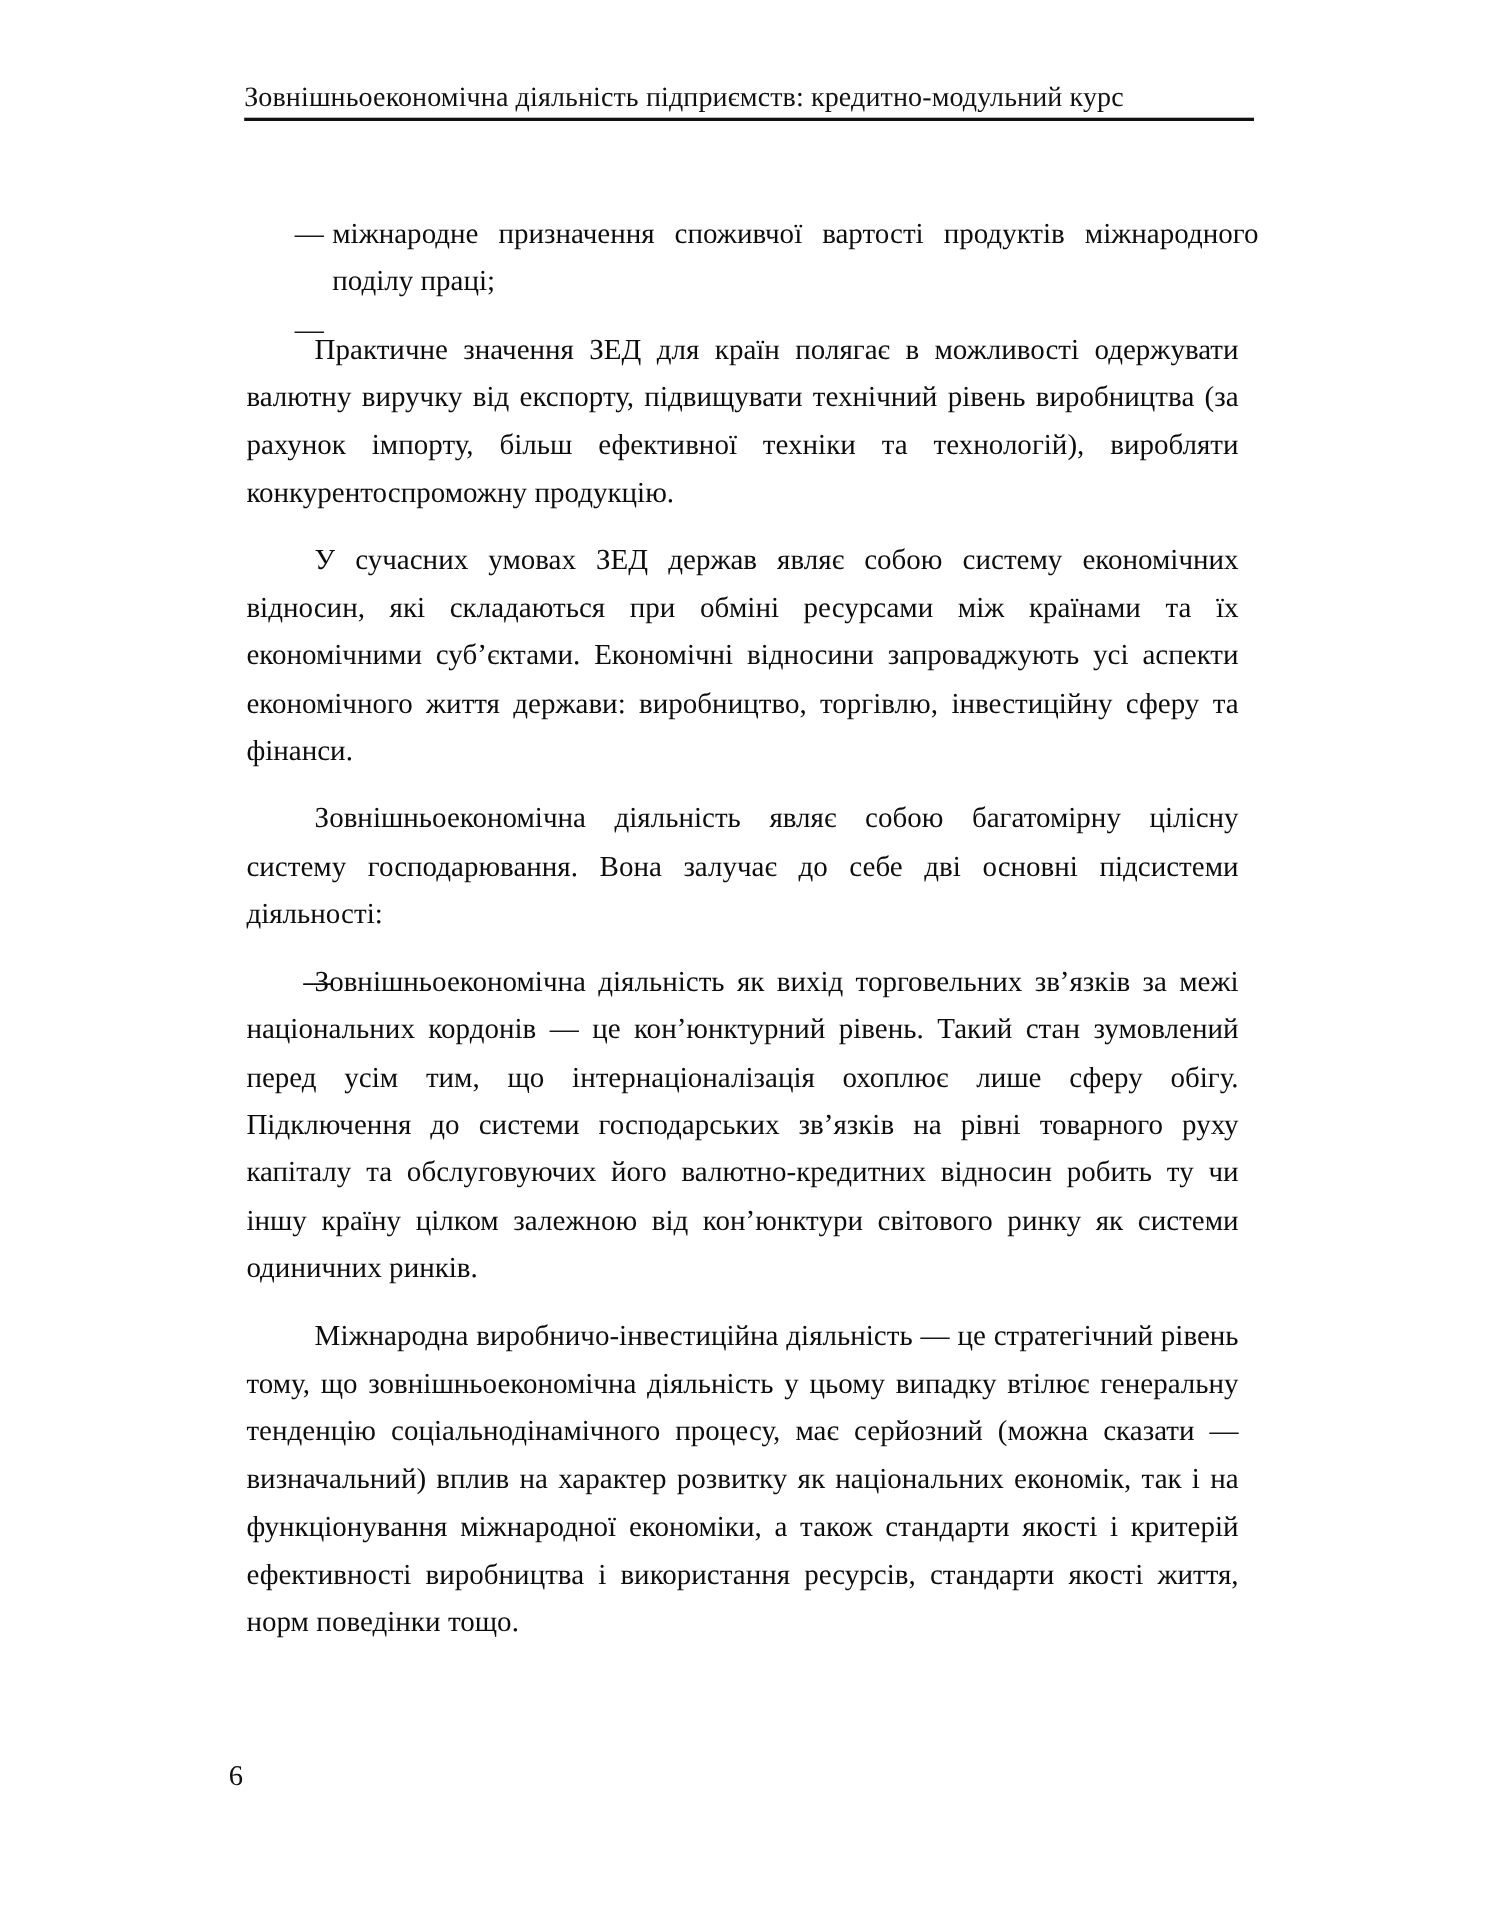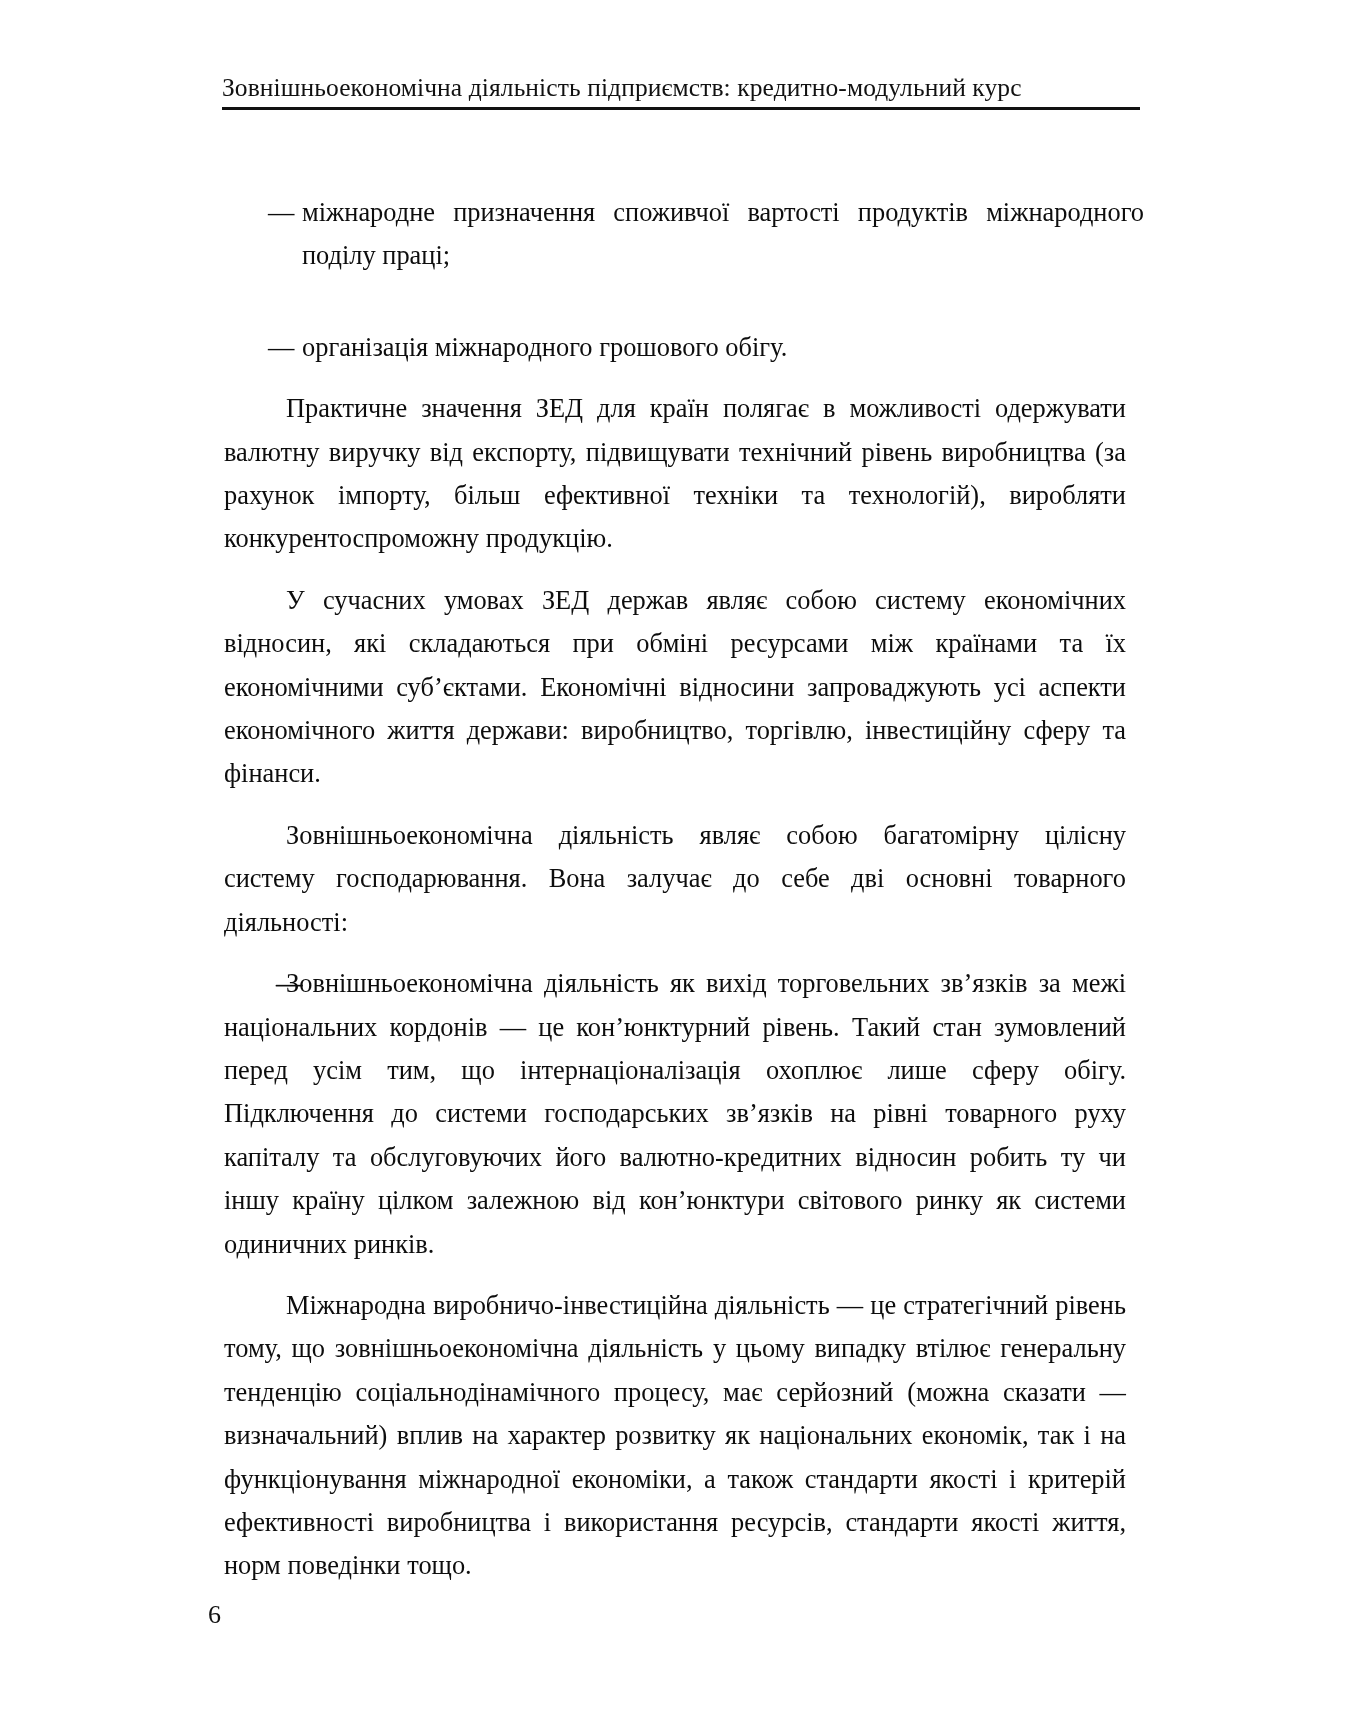--- a/index.html
+++ b/index.html
@@ -126,29 +126,28 @@
 
   <div class="column">
 
     <ul class="dash-list">
       <li>
         <span class="dash">—</span>
         <span class="item-text">міжнародне призначення споживчої вартості продуктів міжна­родного поділу праці;</span>
       </li>
       <li>
         <span class="dash">—</span>
-        <span class="item-text">організація міжнародного грошового обігу.</span>
       </li>
     </ul>
 
     <p class="para">Практичне значення ЗЕД для країн полягає в можливості одержу­вати валютну виручку від експорту, підвищувати технічний рівень виробництва (за рахунок імпорту, більш ефективної техніки та техно­логій), виробляти конкурентоспроможну продукцію.</p>
 
     <p class="para">У сучасних умовах ЗЕД держав являє собою систему економіч­них відносин, які складаються при обміні ресурсами між країнами та їх економічними суб’єктами. Економічні відносини запроваджують усі аспекти економічного життя держави: виробництво, торгівлю, ін­вестиційну сферу та фінанси.</p>
 
-    <p class="para">Зовнішньоекономічна діяльність являє собою багатомірну цілісну систему господарювання. Вона залучає до себе дві основні товарного діяльності:</p>
+    <p class="para">Зовнішньоекономічна діяльність являє собою багатомірну цілісну систему господарювання. Вона залучає до себе дві основні підсистеми діяльності:</p>
 
     <ul class="dash-list indented">
       <li>
         <span class="dash">—</span>
       </li>
       <li>
         <span class="dash">—</span>
       </li>
     </ul>
 

